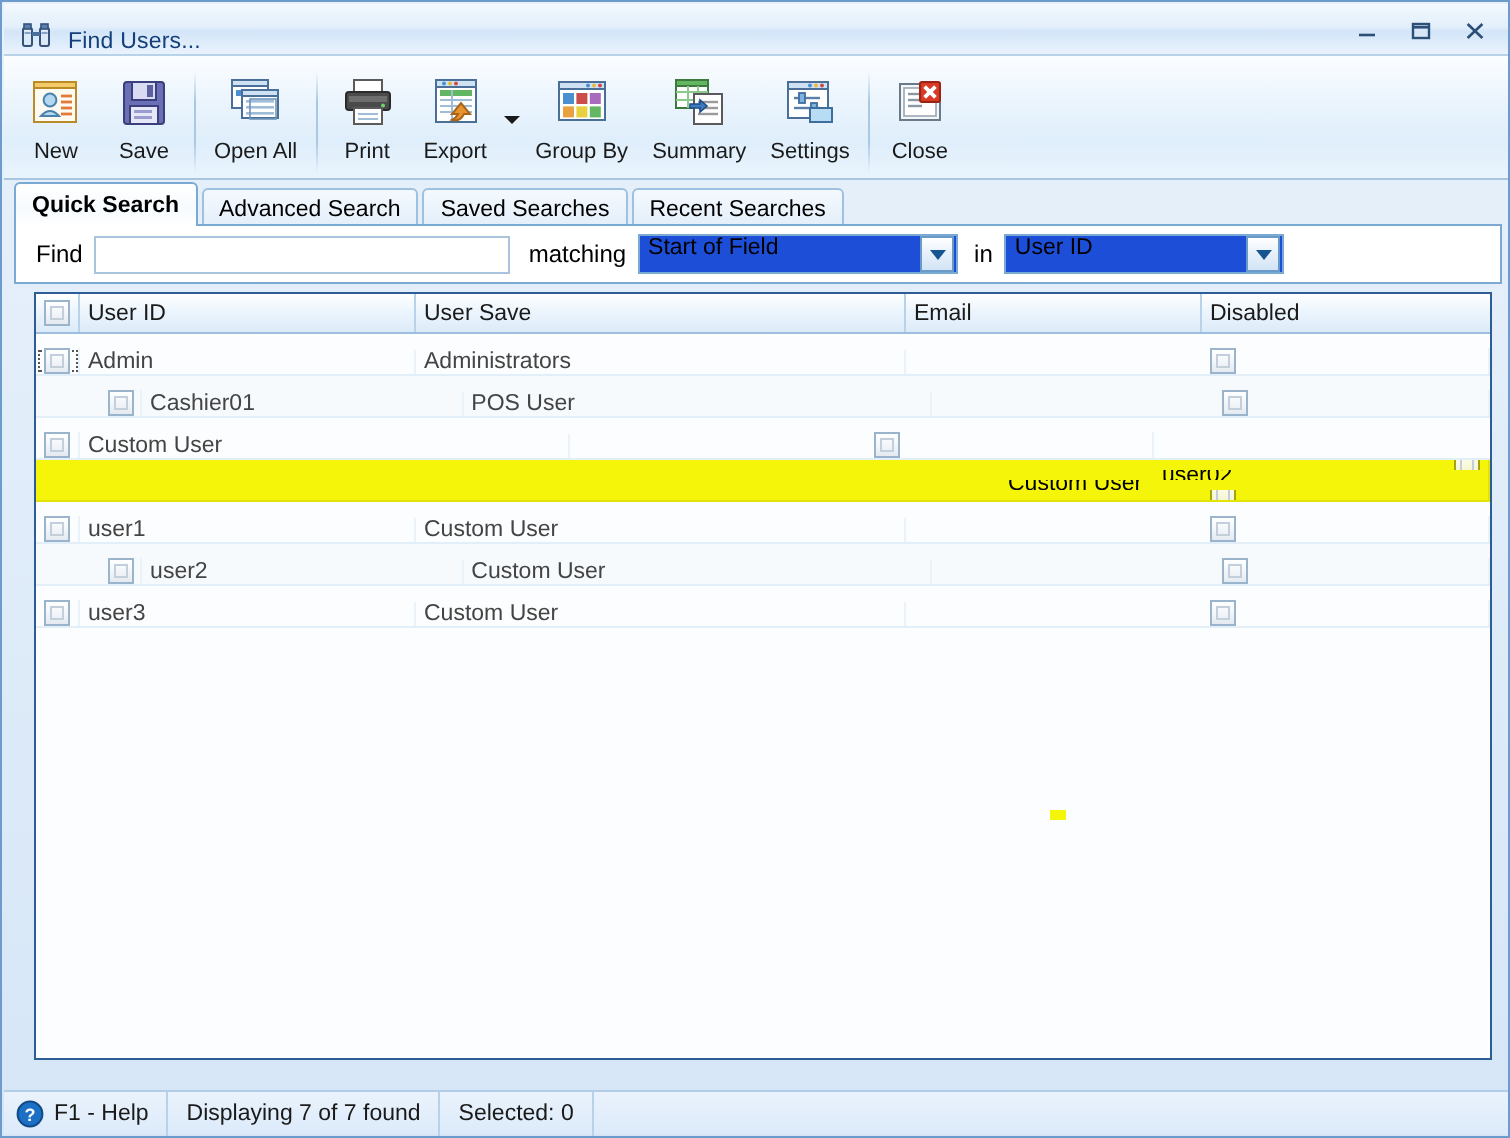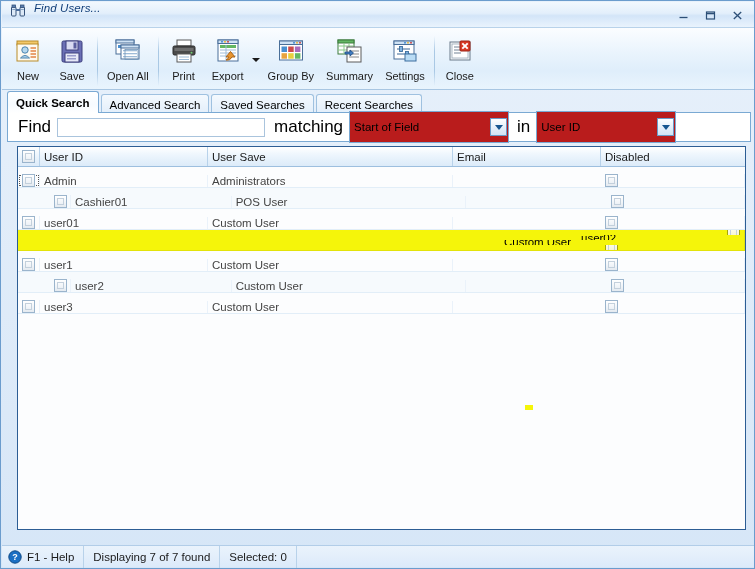--- a/index.html
+++ b/index.html
@@ -24,23 +24,22 @@
   }
 
   
   .titlebar {
     position: absolute;
     left: 1px; top: 1px;
     width: 753px; height: 26px;
     background: linear-gradient(180deg, #f2f8fe 0%, #e3effb 45%, #d3e5f8 55%, #e9f3fd 100%);
     border-bottom: 1px solid #b8d2ea;
     display: flex;
-    align-items: flex-start;
-    box-sizing: border-box;
-    font-style: italic;
+    align-items: flex-end;
+    box-sizing: border-box;
   }
   .title-icon {
     width: 18px; height: 18px;
     margin-left: 7px; margin-right: 7px;
     display: flex; align-items: center; justify-content: center;
   }
   .title-text {
     font-size: 11.5px;
     color: #13407a;
     letter-spacing: .1px;
@@ -159,43 +158,42 @@
     width: 744px; height: 30px;
     background: #ffffff;
     border: 1px solid #7aa9d3;
     border-top: 1px solid #7aa9d3;
     box-sizing: border-box;
     display: flex;
     align-items: center;
     padding-left: 10px;
   }
   .sp-label {
-    font-size: 17px;
+    font-size: 12px;
     color: #000;
     margin-right: 6px;
   }
   .text-input {
     height: 19px;
     width: 208px;
     box-sizing: border-box;
     border: 1px solid #aac4dd;
     background: #ffffff;
     font-family: "Liberation Sans", sans-serif;
     font-size: 11.5px;
     color: #000;
     padding: 0 3px;
     outline: none;
   }
   .combo {
-    height: 32px;
+    height: 20px;
     box-sizing: border-box;
     border: 1px solid #7aa9d3;
-    background: #b91c1c;
-    display: flex;
-    align-items: center;
+    background: #1d4ed8;
+    display: flex;
     font-size: 11.5px;
     color: #000;
     cursor: default;
     position: relative;
   }
   .combo .ctext {
     flex: 1;
     padding-left: 4px;
     white-space: nowrap;
     overflow: hidden;
@@ -609,21 +607,20 @@
         <div class="gcell c-email"></div>
         <div class="gcell c-dis">
             <span class="cbx"></span>
           </div>
       </div>
 
       <div class="grow">
         <div class="gcell c-check">
             <span class="cbx"></span>
           </div>
-        <div class="gcell c-user">user01</div>
         <div class="gcell c-role">Custom User</div>
         <div class="gcell c-email"></div>
         <div class="gcell c-dis">
             <span class="cbx"></span>
           </div>
       </div>
 
       <div class="grow selected">
         <div class="gcell c-check">
             <span class="cbx"></span>

